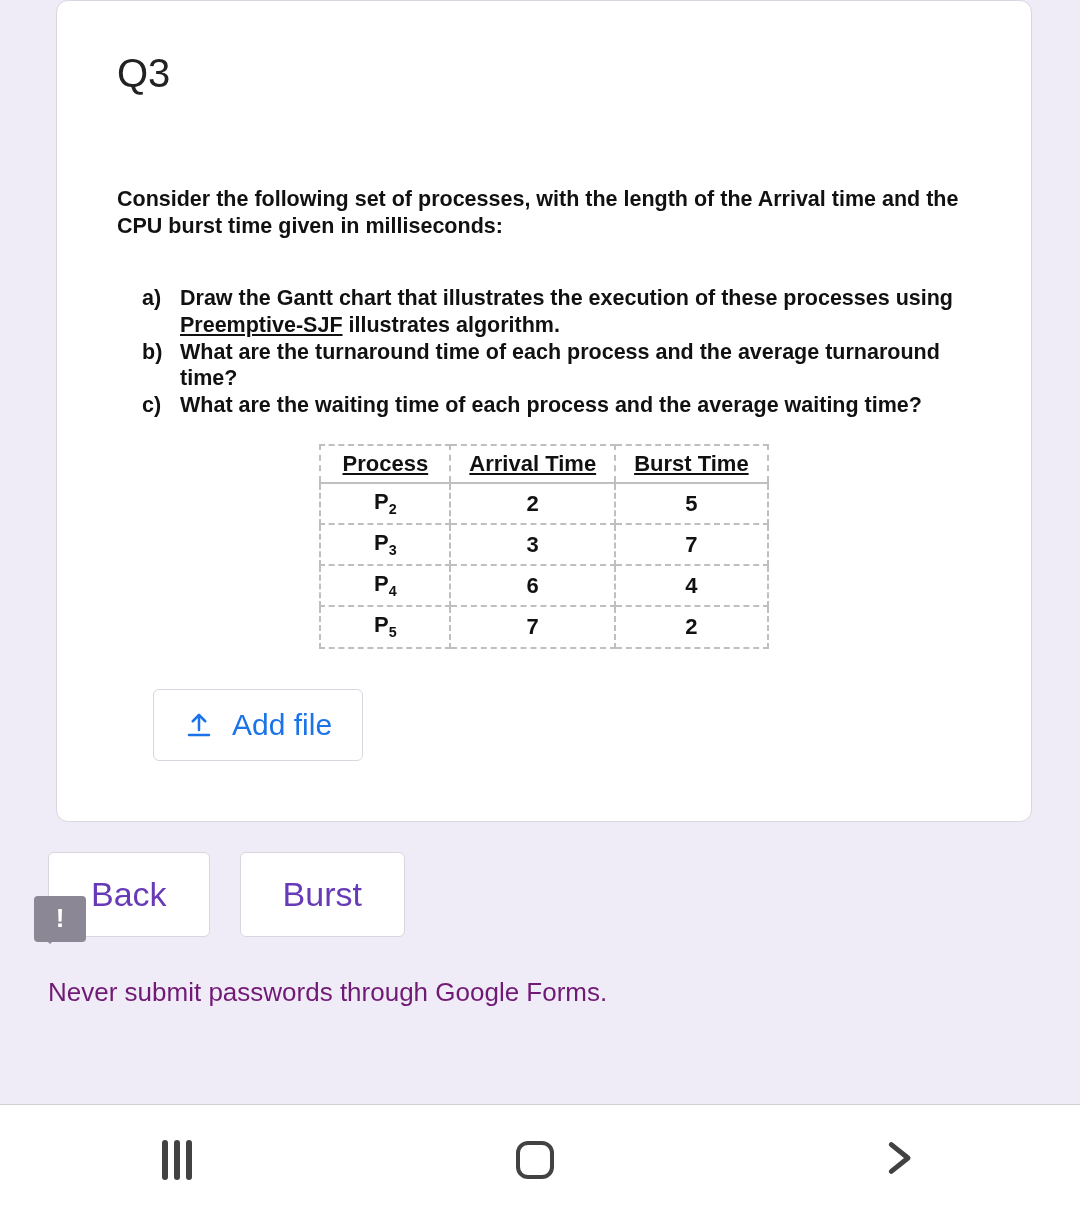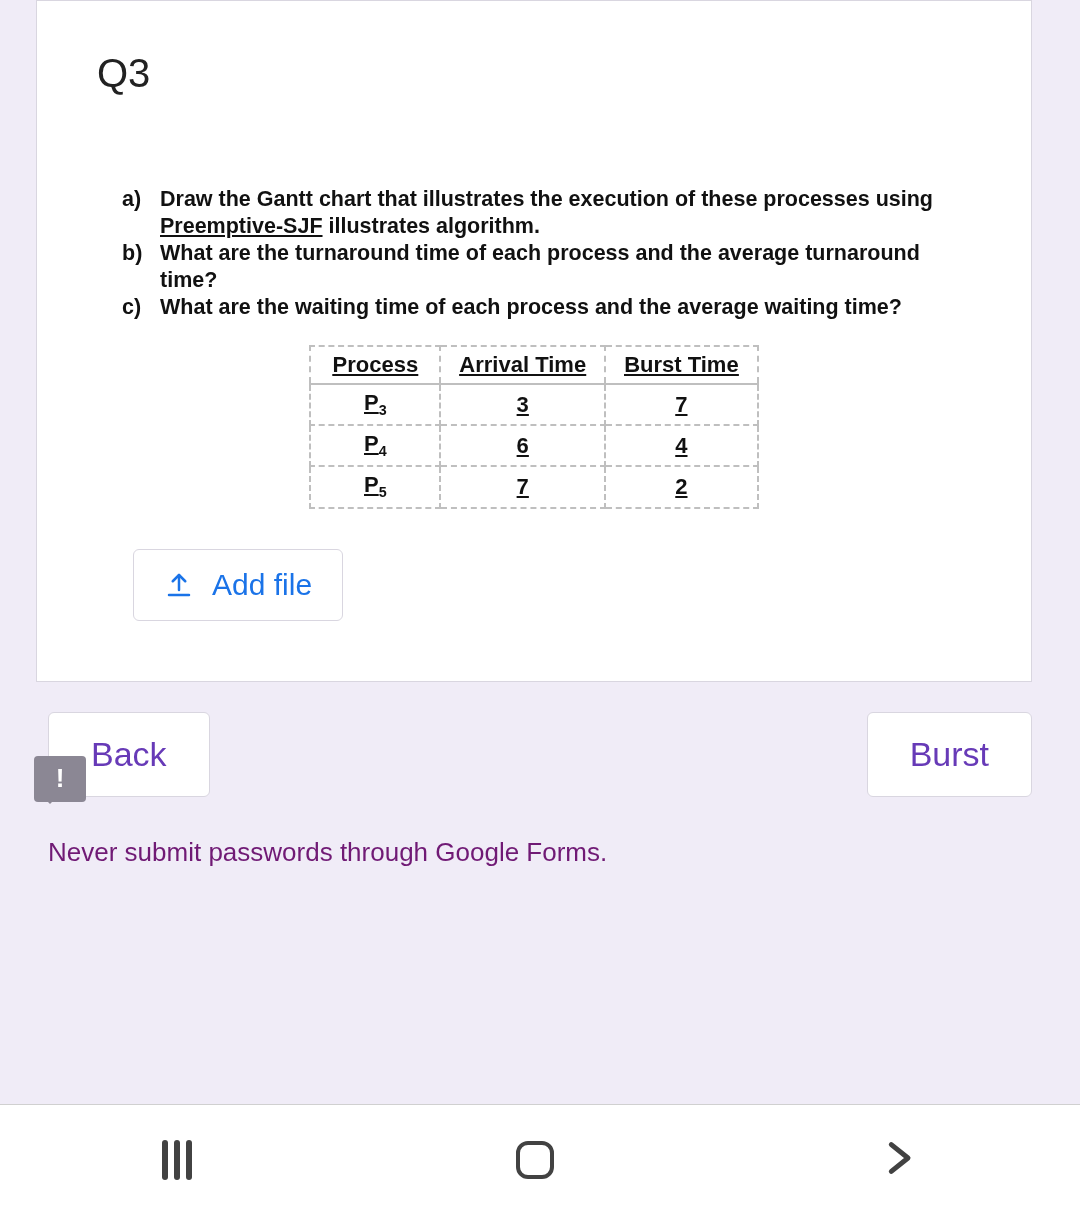--- a/index.html
+++ b/index.html
@@ -7,42 +7,42 @@
     font-family: Arial, Helvetica, sans-serif;
     background: #f0ecf7;
     width: 1080px;
     height: 1214px;
     position: relative;
     overflow: hidden;
   }
   .card {
     background: #fff;
     border: 1px solid #d9d6e0;
-    border-radius: 0;
-    margin: 0 48px 30px 36px;
+    border-radius: 12px;
+    margin: 0 48px 30px 56px;
     padding: 50px 60px 60px 60px;
   }
   .q-title {
     font-size: 40px;
     color: #222;
     margin-bottom: 90px;
     font-family: Arial, sans-serif;
   }
   .prompt-block {
     color: #111;
     font-weight: bold;
     font-size: 21.5px;
     line-height: 1.25;
   }
   .intro { margin-bottom: 45px; }
   .parts { padding-left: 25px; }
   .part-row { display: flex; }
   .part-marker { width: 38px; flex: 0 0 38px; }
   .algo { text-decoration: underline; }
-  .ptable-wrap { display: flex; justify-content: center; margin-top: 25px; text-decoration: underline; }
+  .ptable-wrap { display: flex; justify-content: center; margin-top: 25px; }
   table.ptable {
     border-collapse: collapse;
     font-weight: bold;
     font-size: 22px;
   }
   table.ptable th, table.ptable td {
     border: 2px dashed #bfbfbf;
     padding: 4px 18px;
     text-align: center;
     min-width: 130px;
@@ -56,21 +56,21 @@
     gap: 18px;
     border: 1px solid #d9d6e0;
     border-radius: 6px;
     padding: 18px 30px;
     background: #fff;
     color: #1a73e8;
     font-size: 30px;
     cursor: pointer;
   }
   .addfile-btn svg { width: 30px; height: 30px; }
-  .nav-row { display: flex; gap: 30px; margin: 0 48px; justify-content: space-between; }
+  .nav-row { display: flex; gap: 30px; margin: 0 48px; }
   .nav-btn {
     border: 1px solid #d9d6e0;
     border-radius: 6px;
     background: #fff;
     color: #673ab7;
     font-size: 34px;
     padding: 22px 42px;
     cursor: pointer;
   }
   .report-btn {
@@ -119,20 +119,21 @@
   
   .nav-area { position: relative; }
 </style>
 </head>
 <body>
 
 <div class="card">
   <div class="q-title">Q3</div>
 
   <div class="prompt-block">
+    <div class="intro">Consider the following set of processes, with the length of the Arrival time and the CPU burst time given in milliseconds:</div>
     <div class="parts">
       <div class="part-row">
         <div class="part-marker">a)</div>
         <div><span>Draw the Gantt chart that illustrates the execution of these processes using </span><span class="algo">Preemptive-SJF</span><span> illustrates algorithm.</span></div>
       </div>
       <div class="part-row">
         <div class="part-marker">b)</div>
         <div>What are the turnaround time of each process and the average turnaround time?</div>
       </div>
       <div class="part-row">
@@ -145,20 +146,25 @@
       <table class="ptable">
         <thead>
           <tr>
             <th><span>Process</span></th>
             <th><span>Arrival Time</span></th>
             <th><span>Burst Time</span></th>
           </tr>
         </thead>
         <tbody>
           <tr>
+            <td><span>P</span><sub>2</sub></td>
+            <td>2</td>
+            <td>5</td>
+          </tr>
+          <tr>
             <td><span>P</span><sub>3</sub></td>
             <td>3</td>
             <td>7</td>
           </tr>
           <tr>
             <td><span>P</span><sub>4</sub></td>
             <td>6</td>
             <td>4</td>
           </tr>
           <tr>

